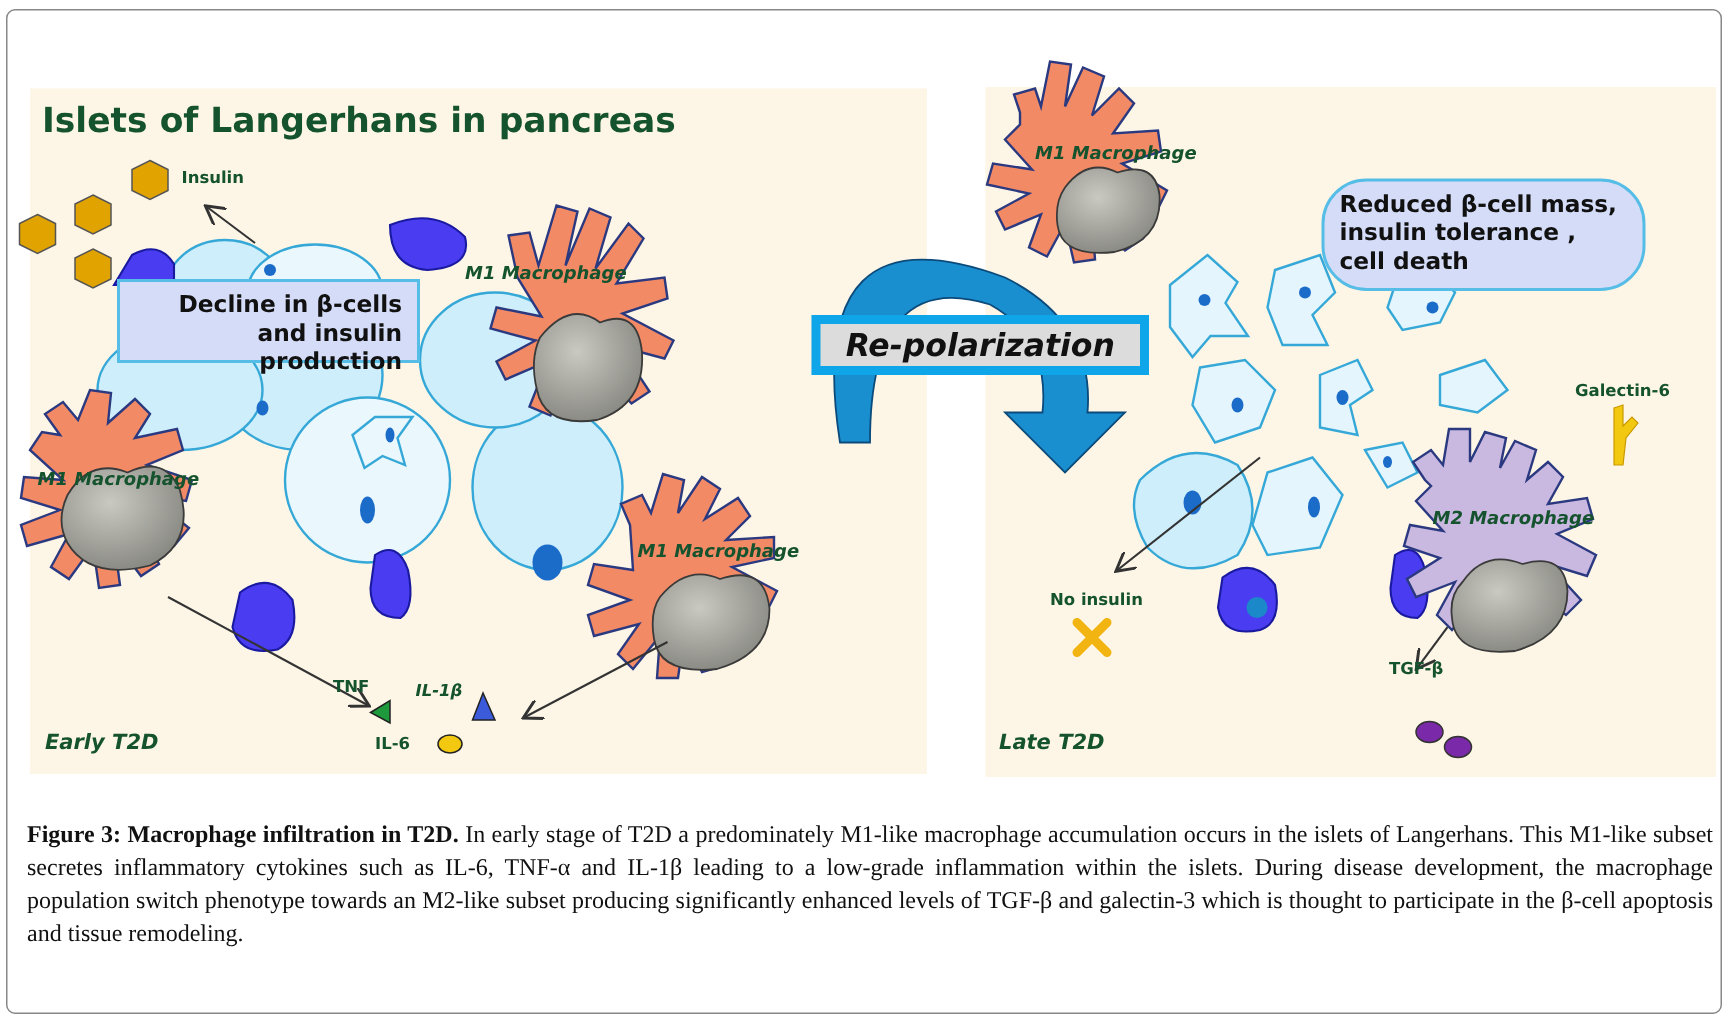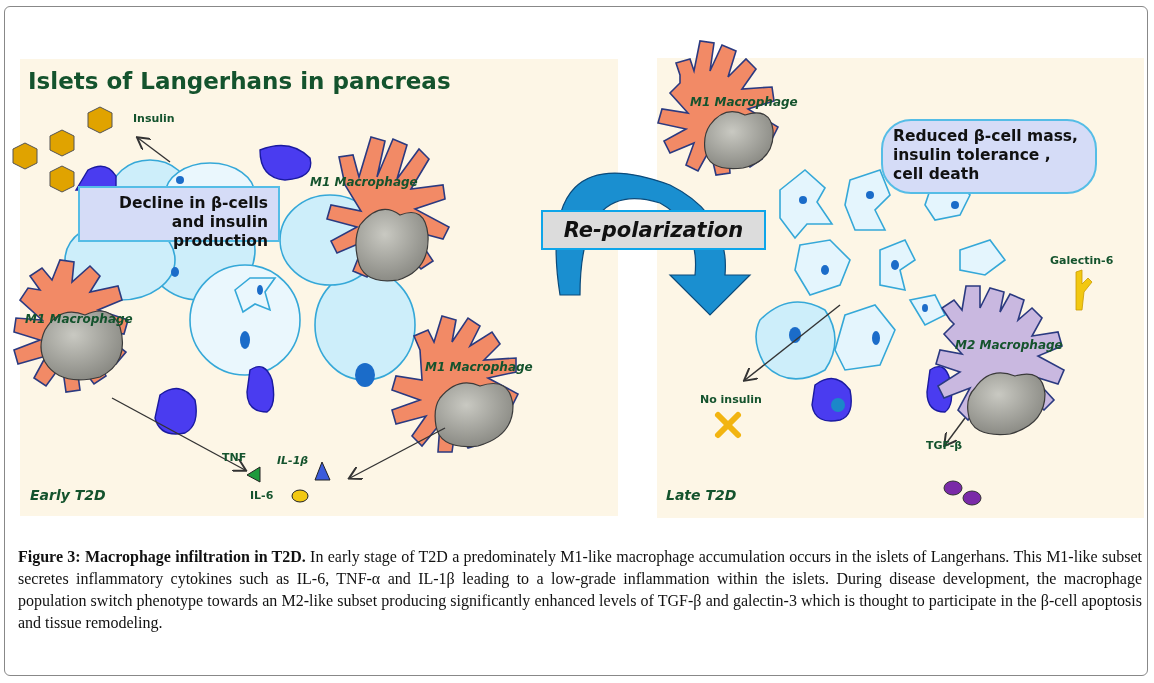--- a/index.html
+++ b/index.html
@@ -8,21 +8,21 @@
   .panel{position:absolute;background:#fdf6e6;}
   #left-panel{left:20px;top:59px;width:598px;height:457px;}
   #right-panel{left:657px;top:58px;width:487px;height:460px;}
   svg.art{position:absolute;left:0;top:0;width:1154px;height:530px;overflow:visible;}
   .lbl{position:absolute;color:#14532d;font-family:"DejaVu Sans",sans-serif;white-space:nowrap;}
   .title{font-weight:bold;font-size:23px;}
   .small{font-weight:bold;font-size:11px;}
   .mac{font-weight:bold;font-style:italic;font-size:12px;}
   .stage{font-weight:bold;font-style:italic;font-size:14px;}
   .box{position:absolute;background:#d5dcf7;border:2px solid #55bde6;box-sizing:border-box;font-weight:bold;font-size:15.5px;color:#111;line-height:19px;padding:6px 10px;}
-  .repol{position:absolute;left:541px;top:210px;width:225px;height:40px;background:#dcdcdc;border:2px solid #0ea5e9;box-sizing:border-box;font-weight:bold;font-style:italic;font-size:21px;display:flex;align-items:center;justify-content:center;color:#111;}
+  .repol{position:absolute;left:541px;top:210px;width:225px;height:40px;background:#dcdcdc;border:6px solid #0ea5e9;box-sizing:border-box;font-weight:bold;font-style:italic;font-size:21px;display:flex;align-items:center;justify-content:center;color:#111;}
   .caption{position:absolute;left:18px;top:546px;width:1124px;font-family:"Liberation Serif","DejaVu Serif",serif;font-size:16px;line-height:22px;color:#111;text-align:justify;}
   .caption b{font-weight:bold;}
 </style>
 </head>
 <body>
 
 <div class="frame"></div>
 <div class="panel" id="left-panel"></div>
 <div class="panel" id="right-panel"></div>
 
@@ -135,21 +135,21 @@
   <g stroke="#f2b411" stroke-width="6" stroke-linecap="round">
     <line x1="718" y1="415" x2="738" y2="435"></line>
       <line x1="738" y1="415" x2="718" y2="435"></line>
   </g>
   <line x1="965" y1="418" x2="945" y2="445" stroke="#333" stroke-width="1.4" marker-end="url(#ah)"></line>
   <ellipse cx="953" cy="488" rx="9" ry="7" fill="#7a2aa8" stroke="#333" stroke-width="1"></ellipse>
   <ellipse cx="972" cy="498" rx="9" ry="7" fill="#7a2aa8" stroke="#333" stroke-width="1"></ellipse>
 </svg>
 
 <div class="lbl title" style="left:28px;top:68px;">Islets of Langerhans in pancreas</div>
-<div class="lbl small" style="left:121px;top:112px;margin-left:12px;">Insulin</div>
+<div class="lbl small" style="left:121px;top:112px;">Insulin</div>
 <div class="box" style="left:78px;top:186px;width:202px;height:56px;text-align:right;">Decline in β-cells and insulin production</div>
 <div class="lbl mac" style="left:310px;top:175px;">M1 Macrophage</div>
 <div class="lbl mac" style="left:25px;top:312px;">M1 Macrophage</div>
 <div class="lbl mac" style="left:425px;top:360px;">M1 Macrophage</div>
 <div class="lbl small" style="left:222px;top:451px;">TNF</div>
 <div class="lbl small" style="left:277px;top:454px;font-style:italic;">IL-1β</div>
 <div class="lbl small" style="left:250px;top:489px;">IL-6</div>
 <div class="lbl stage" style="left:30px;top:487px;">Early T2D</div>
 
 <div class="repol">Re-polarization</div>

